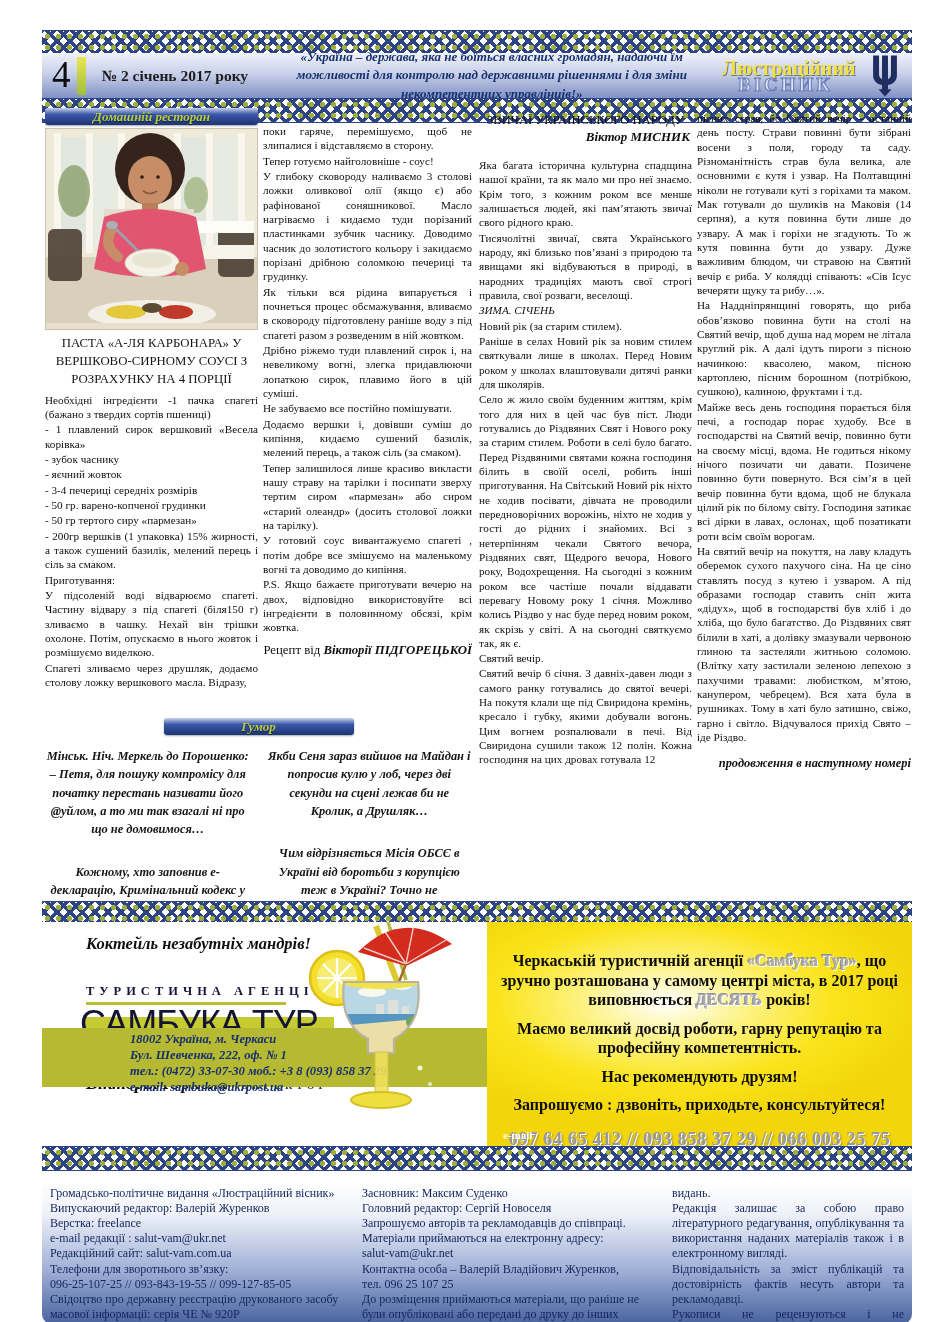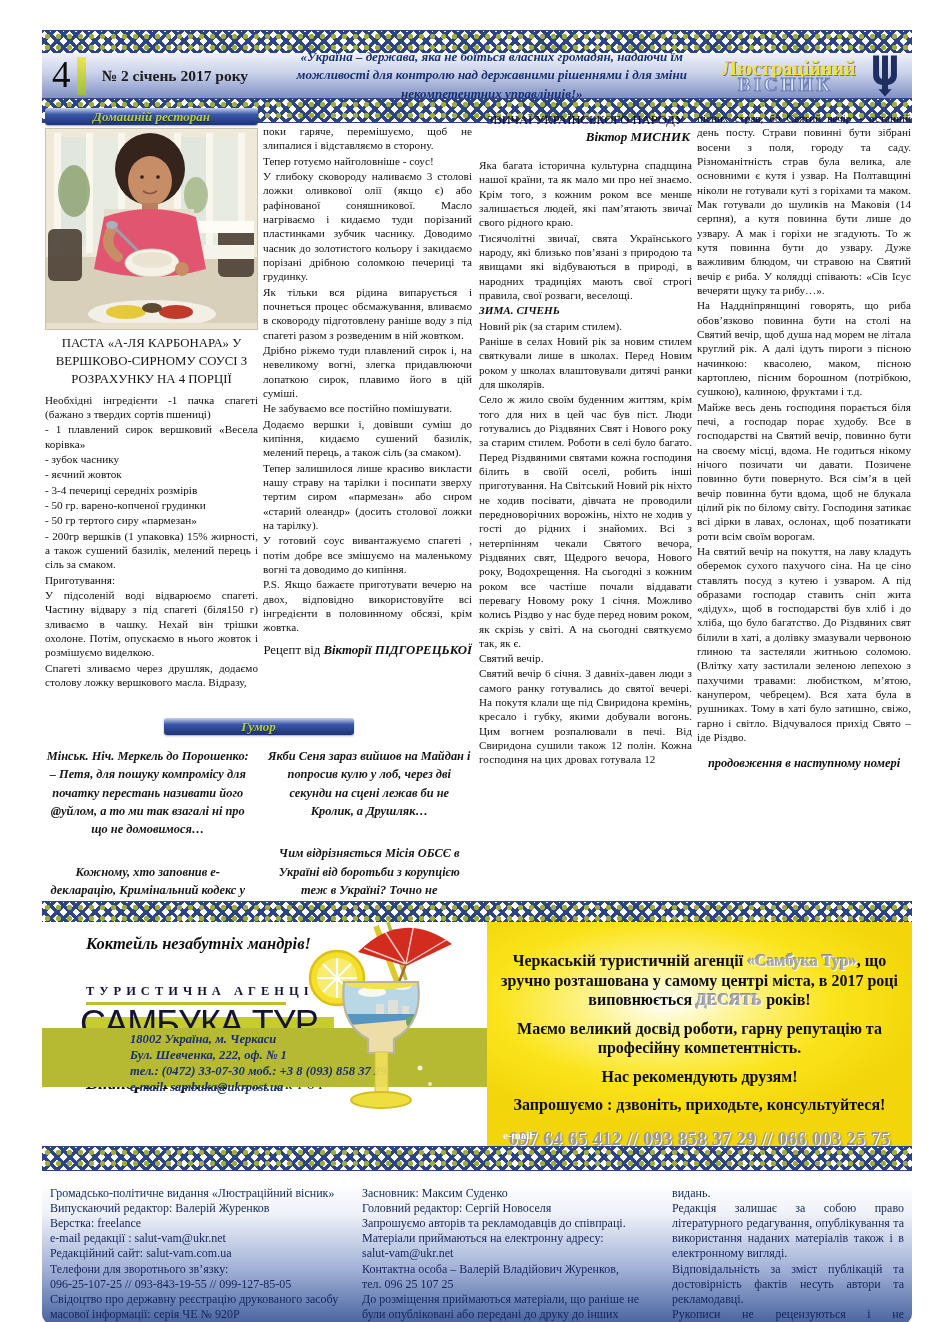--- a/index.html
+++ b/index.html
@@ -40,22 +40,22 @@
   #col2{left:263px;top:124px;width:209px;height:594px;}
   #col3{left:479px;top:111px;width:213px;height:786px;}
   #col4{left:697px;top:111px;width:214px;height:786px;}
   .art p{margin:0 0 1px;font-size:11.2px;line-height:1.28;text-align:justify;color:#101010;}
   .photo-frame{margin-top:3px;border:1px solid #c9c2b2;line-height:0;}
   .recipe-title{margin:5px 2px 4px;text-align:center;font-size:12.8px;line-height:1.4;color:#141414;}
   .byline{text-align:right;font-size:12.8px;margin-top:9px;}
   .byline .byline-name{font-weight:700;font-style:italic;}
   .customs-title{text-align:center;font-size:12.6px;margin:2px 0 1px;color:#111;}
   .customs-author{text-align:right;font-weight:700;font-style:italic;font-size:13px;margin:0 2px 13px;color:#101010;}
-  .subhead{font-weight:700;font-style:italic;font-size:11.8px;margin:1px 0;}
-  .continuation{text-align:center;font-style:italic;font-weight:600;font-size:12.4px;margin-top:12px;}
+  .subhead{font-weight:400;font-style:italic;font-size:11.8px;margin:1px 0;}
+  .continuation{text-align:right;font-style:italic;font-weight:600;font-size:12.4px;margin-top:12px;}
 
   
   .humor-wrap{position:absolute;left:45px;top:718px;width:427px;}
   #humor-bar{width:190px;margin:0 auto 12px;}
   .humor-cols{display:flex;gap:16px;}
   .humor-col{flex:1;}
   .humor-col p{margin:0 0 24px;font-style:italic;font-weight:600;font-size:12.4px;line-height:1.48;text-align:center;color:#161616;}
 
   
   .ad-left{position:absolute;left:42px;top:922px;width:445px;height:165px;background:#fff;}

